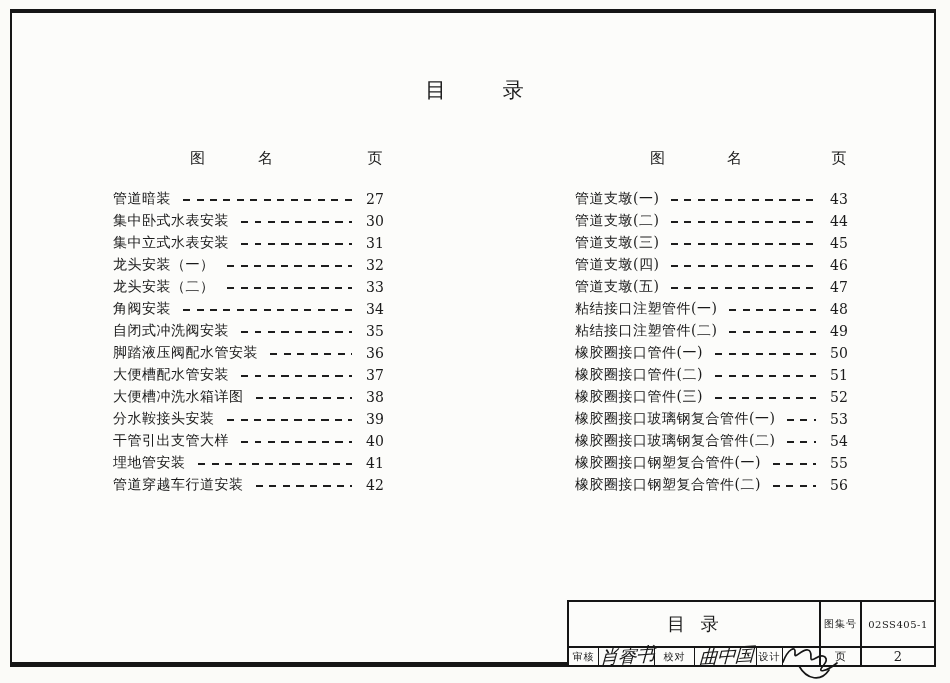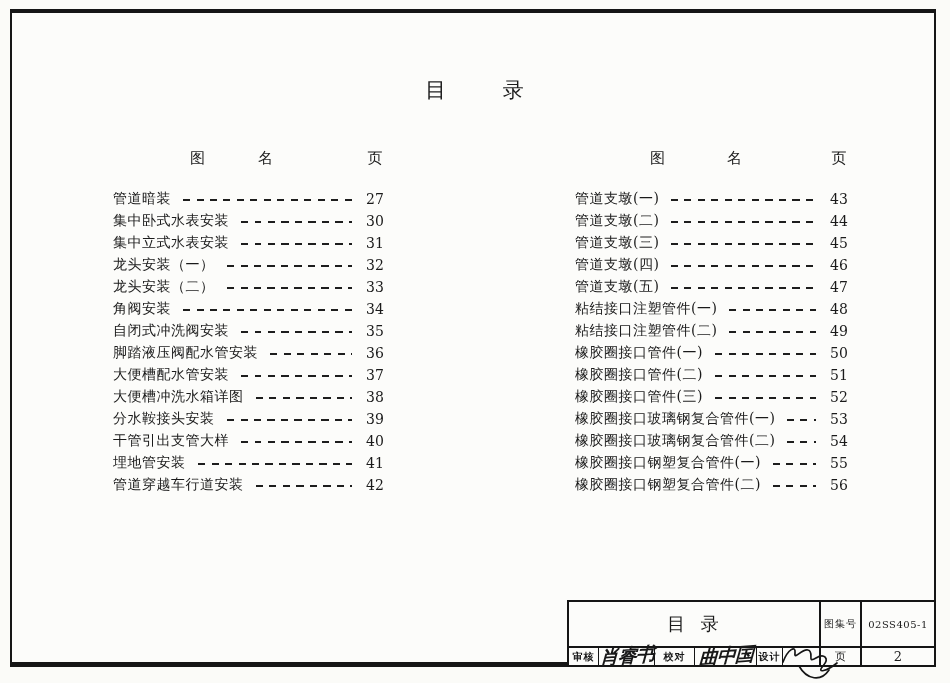--- a/index.html
+++ b/index.html
@@ -43,21 +43,21 @@
     box-sizing:border-box;border:2px solid #151515;background:#fcfcfa;
     display:grid;grid-template-columns:252px 41px 1fr;grid-template-rows:1fr 19px;
   }
   .tb-cell{box-sizing:border-box;display:flex;align-items:center;justify-content:center;overflow:visible;}
   .tb-drawing-title{border-right:2px solid #151515;font-size:18px;word-spacing:6px;letter-spacing:2px;}
   .tb-atlas-label{border-right:2px solid #151515;font-size:10px;letter-spacing:1px;}
   .tb-atlas-no{font-size:10px;letter-spacing:0.5px;}
   .tb-sig-row{border-top:2px solid #151515;border-right:2px solid #151515;display:flex;align-items:stretch;box-sizing:border-box;}
   .tb-page-label{border-top:2px solid #151515;border-right:2px solid #151515;font-size:11px;}
   .tb-page-no{border-top:2px solid #151515;font-size:13px;}
-  .sc{box-sizing:border-box;border-right:1.5px solid #151515;display:flex;align-items:center;justify-content:center;position:relative;overflow:visible;font-weight:bold;}
+  .sc{box-sizing:border-box;border-right:1.5px solid #151515;display:flex;align-items:center;justify-content:center;position:relative;overflow:visible;}
   .sc:last-child{border-right:none;}
   .sc-label{font-size:10px;letter-spacing:1px;flex:none;}
   .w-shenhe{width:30px;}  .w-sig1{width:56px;}
   .w-jiaodui{width:40px;} .w-sig2{width:62px;}
   .w-sheji{width:26px;}   .w-sig3{flex:1;}
   .sig{
     font-size:19px;font-style:italic;white-space:nowrap;letter-spacing:-1px;
     transform:rotate(-4deg) skewX(-6deg);position:relative;top:-1px;z-index:2;color:#181818;
   }
   .scribble{position:absolute;left:-4px;top:-8px;z-index:2;}

